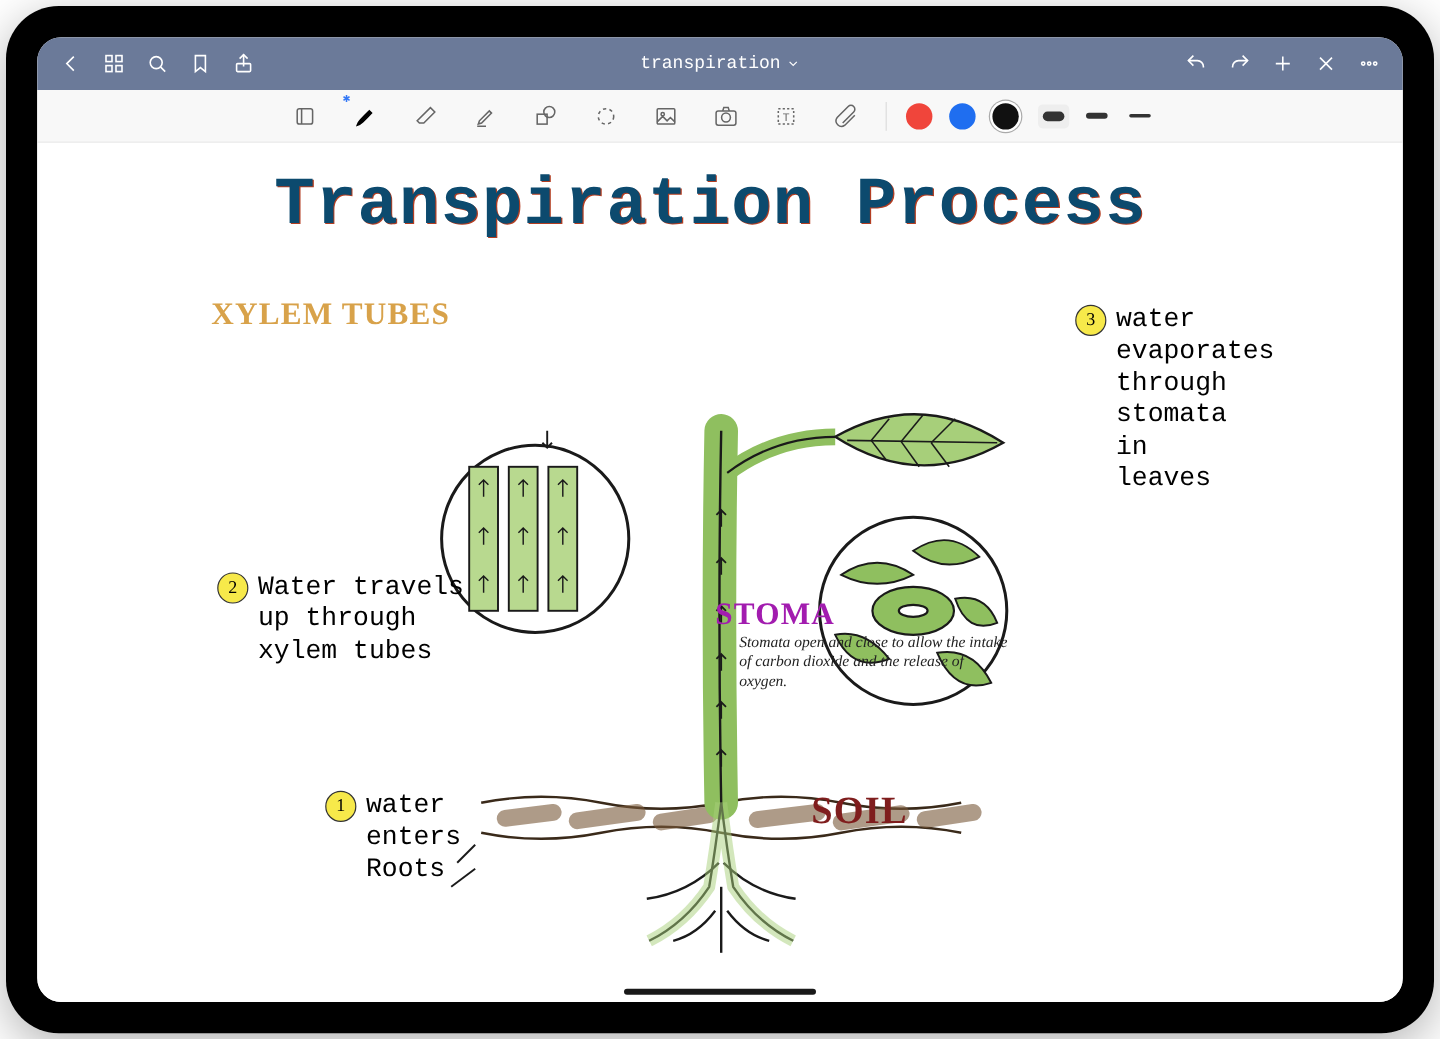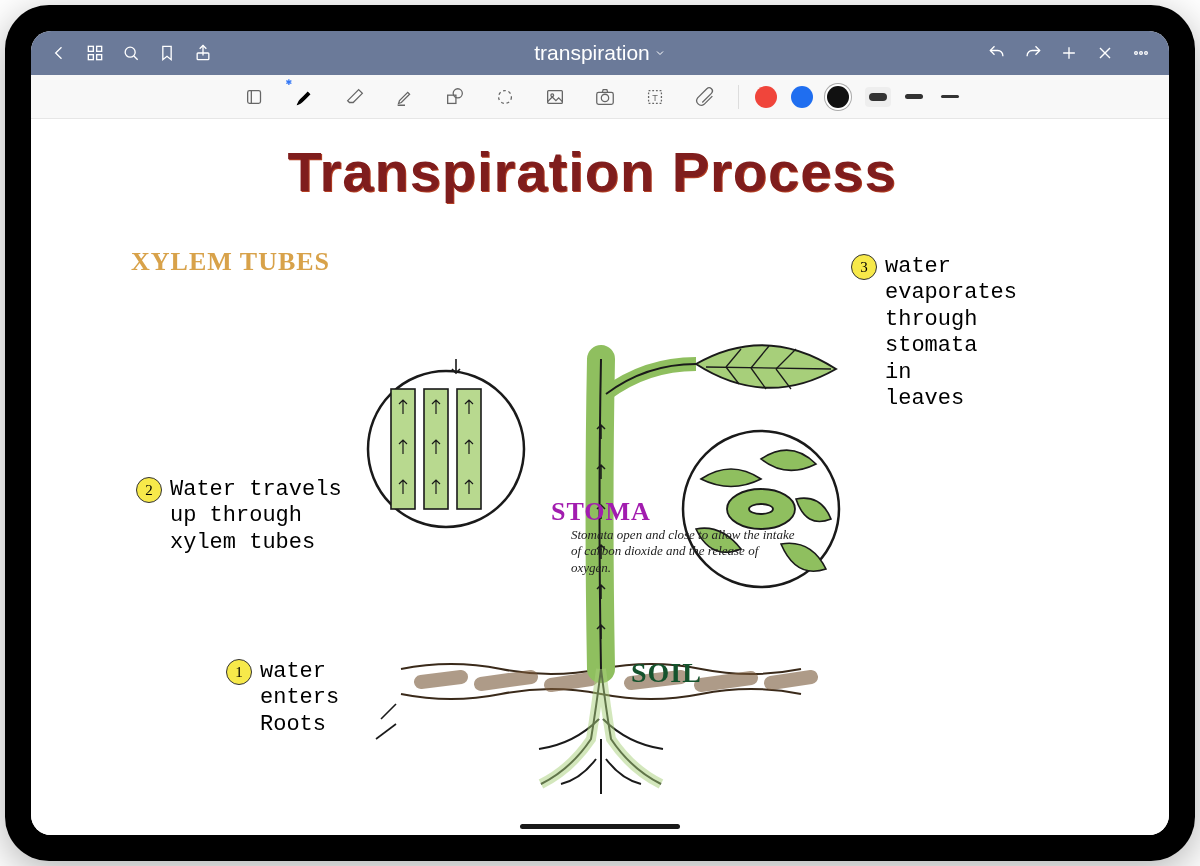--- a/index.html
+++ b/index.html
@@ -36,21 +36,21 @@
   .navbar {
     height: 44px;
     background: #6b7a99;
     display: flex;
     align-items: center;
     padding: 0 12px;
     gap: 4px;
     color: #fff;
   }
   .navbar .left, .navbar .right { display: flex; gap: 4px; align-items: center; }
-  .navbar .center { flex: 1; text-align: center; font-size: 21px; font-weight: 500; display:flex;justify-content:center;align-items:center;gap:4px;}
+  .navbar .center { flex: 1; text-align: center; font-size: 15px; font-weight: 500; display:flex;justify-content:center;align-items:center;gap:4px;font-family:Liberation Mono, monospace;}
   .nav-btn {
     width: 32px; height: 32px;
     display: flex; align-items: center; justify-content: center;
     cursor: pointer; border-radius: 6px;
   }
   .nav-btn svg { width: 20px; height: 20px; stroke: #fff; fill: none; stroke-width: 1.6; }
   
   .toolbar {
     height: 44px;
     background: #f8f8f8;
@@ -84,29 +84,30 @@
   .stroke-line { background:#333; border-radius:4px; }
   
   .canvas {
     flex: 1;
     background: #fff;
     position: relative;
     overflow: hidden;
   }
   .hand-title {
     position:absolute; top:20px; left:0; right:16px; text-align:center;
-    font-family: Liberation Sans, sans-serif;
+    font-family: Liberation Mono, monospace;
     font-size: 56px; font-weight: bold;
-    color: #7f1d1d;
+    color: #0c4a6e;
     letter-spacing: 1px;
     text-shadow: 1px 1px 0 #b33e22;
   }
   .hand-label {
     font-family: "Comic Sans MS", "Bradley Hand", cursive;
     position:absolute;
+    margin-left:45px;
   }
   .sub-heading { font-weight:bold; font-size:26px; letter-spacing:1px; }
   .desc { font-size:13px; line-height:1.25; max-width:210px; color:#222; font-style:italic; font-family: "Bradley Hand","Comic Sans MS",cursive;}
   .step-text { font-size:22px; line-height:1.2; font-family:Liberation Mono, monospace; }
   .step-badge {
     display:inline-flex; width:26px;height:26px;border-radius:50%;
     background:#f7e94a; border:1.5px solid #333;
     align-items:center;justify-content:center;
     font-family:cursive;font-size:15px;
   }
@@ -374,21 +375,21 @@
           <line x1="230" y1="520" x2="245" y2="505"></line>
           <line x1="225" y1="540" x2="245" y2="525"></line>
         </g>
       </svg>
 
       <div class="hand-label sub-heading" style="top:128px;left:100px;color:#d8a24a">XYLEM TUBES</div>
 
       <div class="hand-label sub-heading" style="top:378px;left:520px;color:#a21caf">STOMA</div>
       <div class="hand-label desc" style="top:408px;left:540px;max-width:230px">Stomata open and close to allow the intake of carbon dioxide and the release of oxygen.</div>
 
-      <div class="hand-label sub-heading" style="top:538px;left:600px;color:#14532d;font-size:28px">SOIL</div>
+      <div class="hand-label sub-heading" style="top:538px;left:600px;color:#7f1d1d;font-size:32px">SOIL</div>
 
       <div class="hand-label" style="top:540px;left:195px;display:flex;gap:8px;align-items:flex-start">
         <span class="step-badge">1</span>
         <span class="step-text" style="white-space:pre-line">water
 enters
 Roots</span>
       </div>
 
       <div class="hand-label" style="top:358px;left:105px;display:flex;gap:8px;align-items:flex-start">
         <span class="step-badge">2</span>

